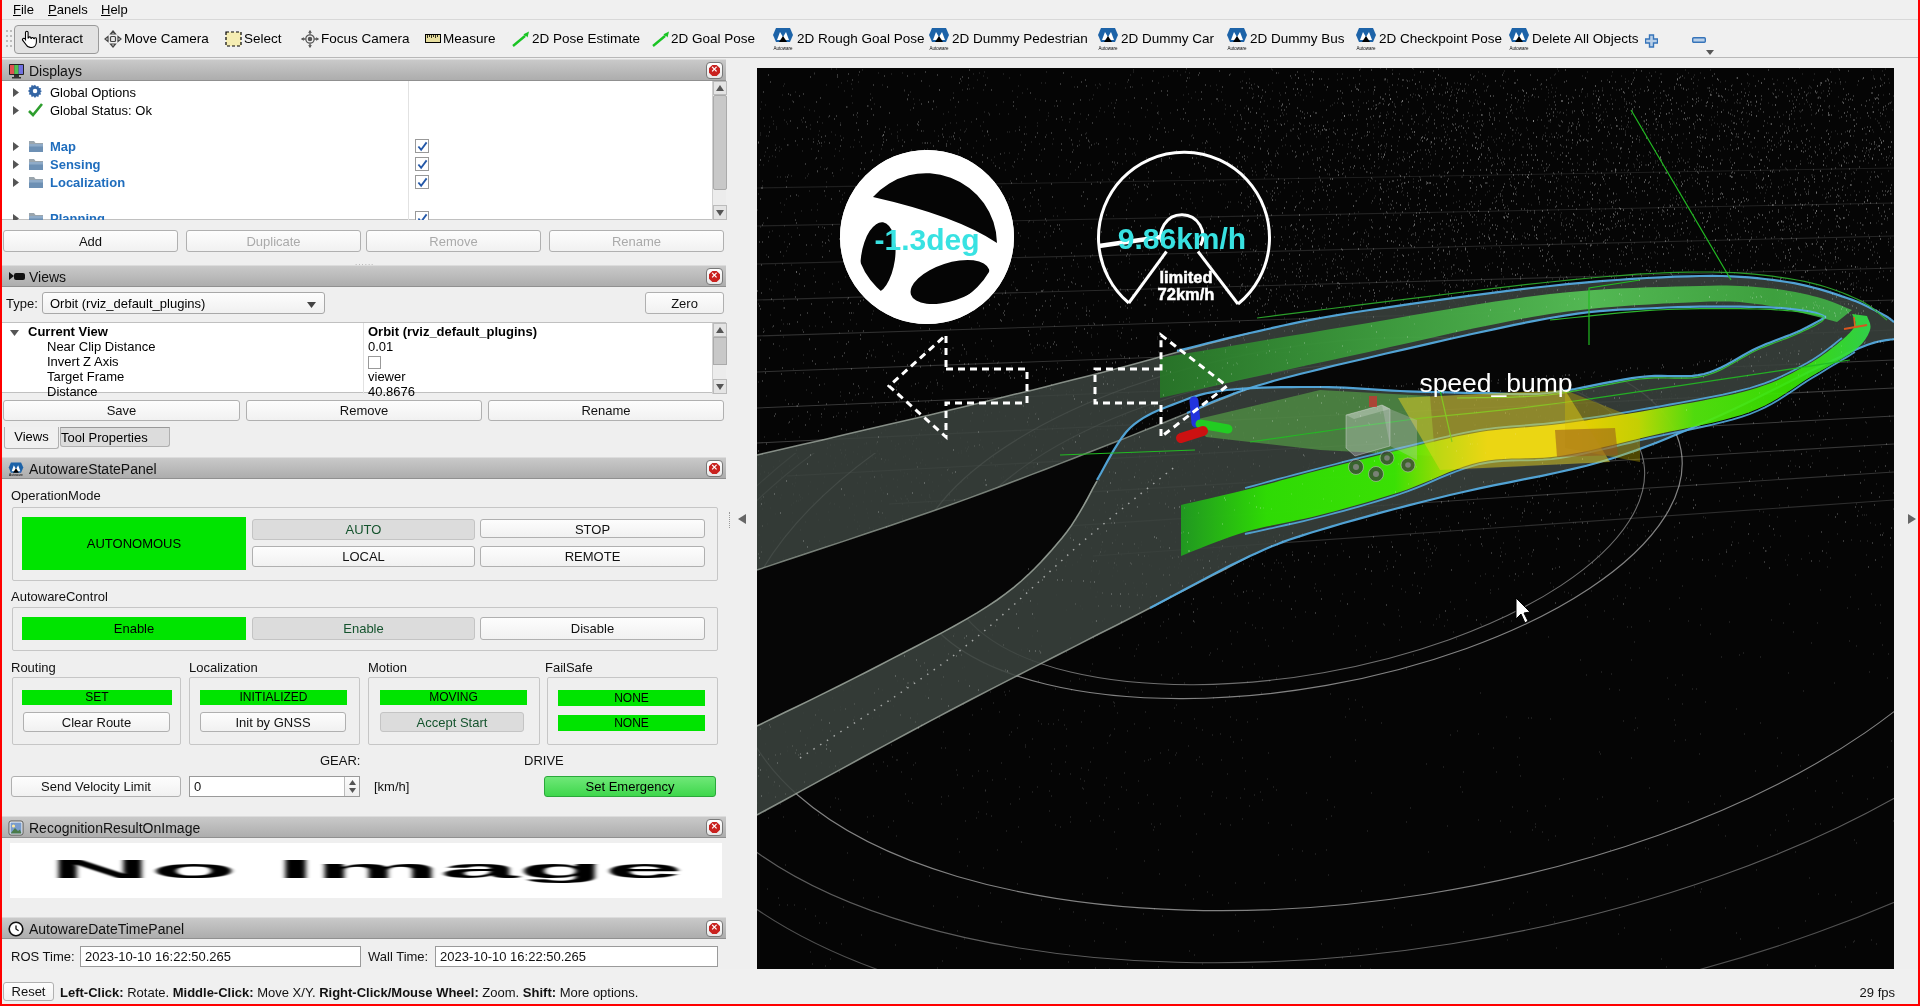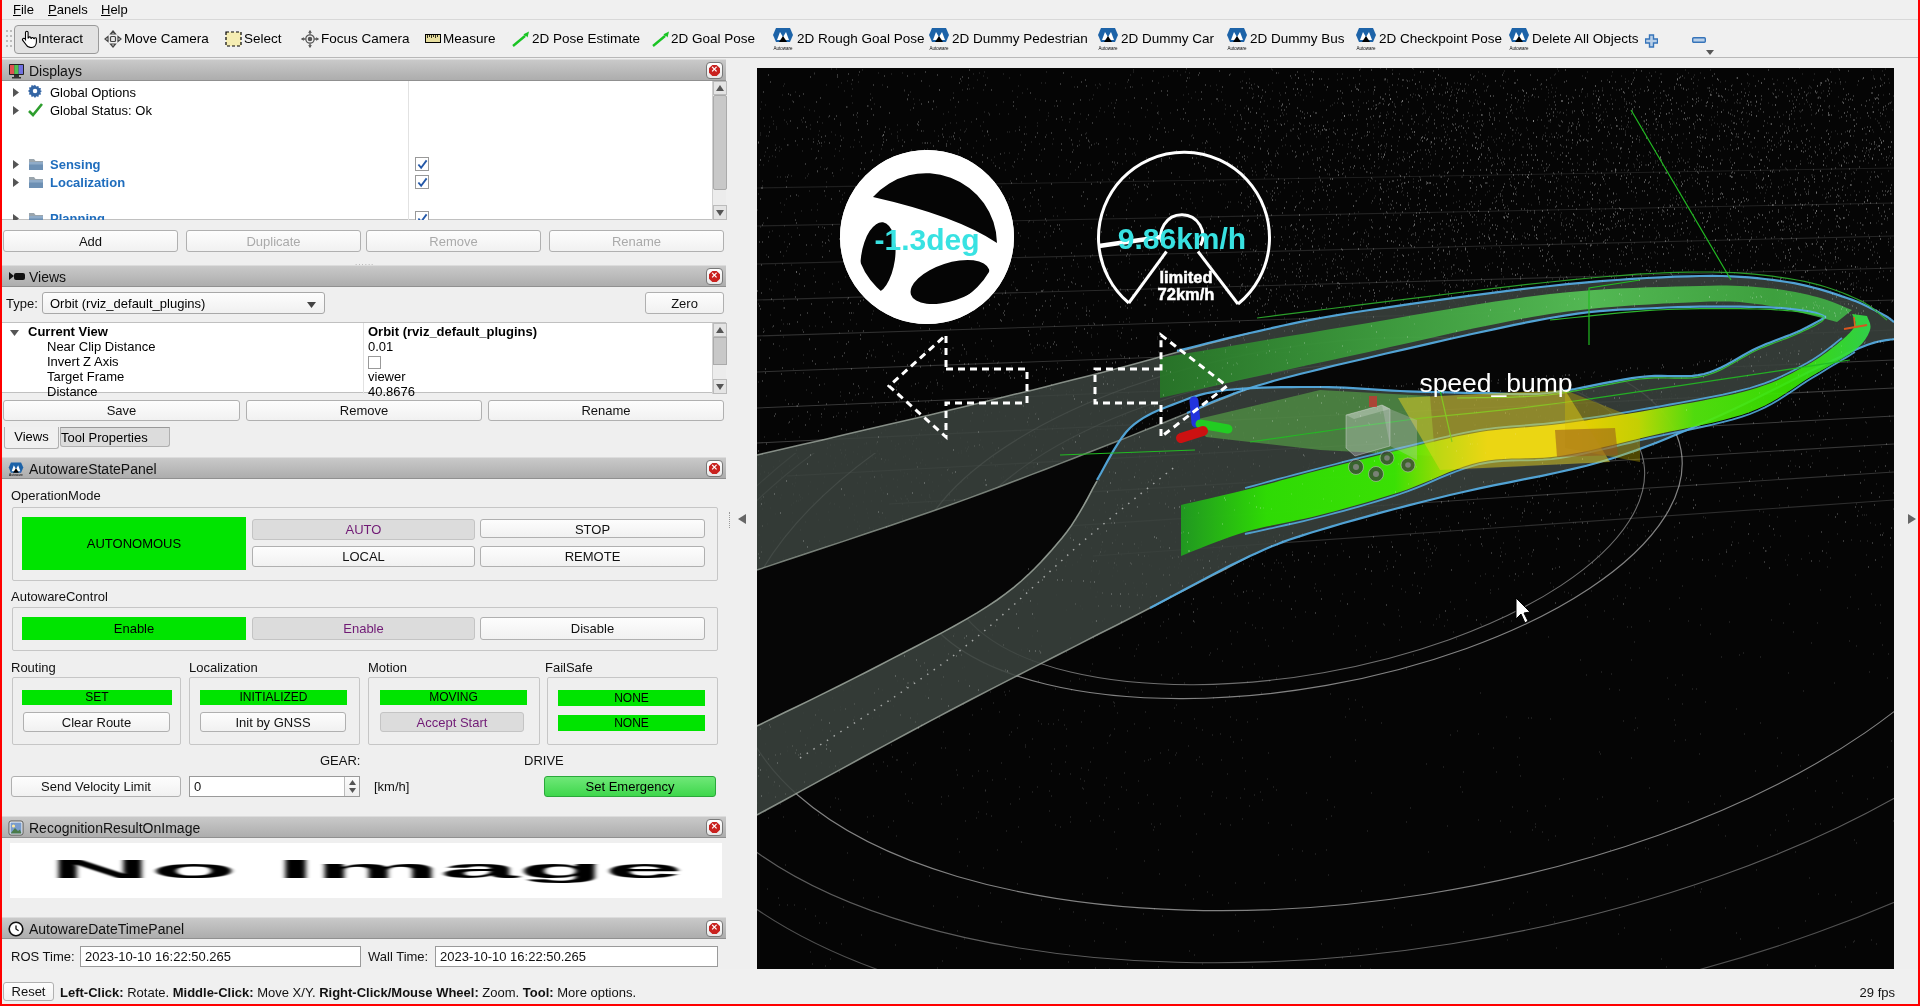--- a/index.html
+++ b/index.html
@@ -3,21 +3,21 @@
 *{margin:0;padding:0;box-sizing:border-box}
 body{font-family:"Liberation Sans",sans-serif;background:#efefef;width:1920px;height:1006px;overflow:hidden;position:relative}
 .abs{position:absolute}
 .titlebar{position:absolute;left:2px;width:724px;height:22px;background:linear-gradient(#c9c9c9,#adadad);border-top:1px solid #dcdcdc;border-bottom:1px solid #909090;color:#111;font-size:14px}
 .titlebar .t{position:absolute;left:27px;top:3px}
 .closebtn{position:absolute;right:3px;top:2px;width:17px;height:17px;background:linear-gradient(#fff,#e6e6e6);border:1px solid #777;border-radius:4px}
 .closebtn:after{content:"";position:absolute;left:2px;top:2px;width:11px;height:11px;background:#c9211e;border-radius:3px;clip-path:polygon(30% 0,70% 0,100% 30%,100% 70%,70% 100%,30% 100%,0 70%,0 30%)}
 .closebtn:before{content:"\2715";position:absolute;z-index:2;left:4.1px;top:2.2px;font-size:8px;color:#fff;font-weight:bold}
 .btn{position:absolute;background:linear-gradient(#fdfdfd,#f1f1f1);border:1px solid #b0b0b0;border-radius:3px;font-size:13px;color:#111;text-align:center}
 .btn.dis{color:#aaa}
-.btn.flatdis{background:#dcdcdc;border:1px solid #c4c4c4;color:#701a75}
+.btn.flatdis{background:#dcdcdc;border:1px solid #c4c4c4;color:#14532d}
 .greenbtn{position:absolute;background:#00e400;border:none;font-size:13px;color:#000;text-align:center}
 .glabel{position:absolute;background:#00e400;font-size:12px;color:#000;text-align:center}
 .gframe{position:absolute;border:1px solid #c6c6c6;border-radius:2px}
 .lbl{position:absolute;font-size:13px;color:#111}
 .input{position:absolute;background:#fff;border:1px solid #9a9a9a;font-size:13px;color:#111;padding-left:4px}
 </style></head>
 <body>
 
 <div class="abs" style="left:0;top:0;width:1920px;height:20px;background:#f0f0f0;border-bottom:1px solid #d8d8d8">
   <span class="abs" style="left:13px;top:2px;font-size:13px"><u>F</u>ile</span>
@@ -158,20 +158,35 @@
   </div>
   <div class="abs" style="left:0;top:2px;width:700px;height:18px">
     <svg class="abs" style="left:11px;top:5px" width="6" height="9">
         <path d="M0 0 L6 4.5 L0 9Z" fill="#555"></path>
       </svg>
     <svg class="abs" style="left:26px;top:1px" width="15" height="15" viewBox="0 0 16 16">
         <path d="M8 1l1.5 2 2.4-.8.6 2.4 2.5.4-.8 2.3L16 8l-1.8 1.7.8 2.3-2.5.4-.6 2.4-2.4-.8L8 16l-1.5-2-2.4.8-.6-2.4-2.5-.4.8-2.3L0 8l1.8-1.7-.8-2.3 2.5-.4.6-2.4 2.4.8Z" fill="#3465a4" transform="scale(0.93)"></path>
         <circle cx="7.5" cy="7.5" r="2.4" fill="#fff"></circle>
       </svg>
     <span class="abs" style="left:48px;top:2px;font-size:13px">Global Options</span>
+  </div>
+  <div class="abs" style="left:0;top:56px;width:700px;height:18px">
+    <svg class="abs" style="left:11px;top:5px" width="6" height="9">
+        <path d="M0 0 L6 4.5 L0 9Z" fill="#555"></path>
+      </svg>
+    <svg class="abs" style="left:26px;top:2px" width="16" height="14" viewBox="0 0 16 14">
+        <path d="M1 2 h5l1.5 2H15v9H1Z" fill="#9aa5ad"></path>
+        <rect x="1" y="5" width="14" height="8" fill="#6d90b4"></rect>
+        <rect x="1" y="5" width="14" height="2.5" fill="#8fabc8"></rect>
+      </svg>
+    <span class="abs" style="left:48px;top:2px;font-size:13px;font-weight:bold;color:#1f6dbd">Map</span>
+    <div class="abs" style="left:413px;top:2px;width:14px;height:14px;background:#fff;border:1px solid #999"></div>
+    <svg class="abs" style="left:415px;top:4px" width="11" height="11" viewBox="0 0 12 12">
+        <path d="M1.5 6 L4.5 9.5 L10.5 1.5" stroke="#2458a8" stroke-width="2" fill="none"></path>
+      </svg>
   </div>
   <div class="abs" style="left:0;top:74px;width:700px;height:18px">
     <svg class="abs" style="left:11px;top:5px" width="6" height="9">
         <path d="M0 0 L6 4.5 L0 9Z" fill="#555"></path>
       </svg>
     <svg class="abs" style="left:26px;top:2px" width="16" height="14" viewBox="0 0 16 14">
         <path d="M1 2 h5l1.5 2H15v9H1Z" fill="#9aa5ad"></path>
         <rect x="1" y="5" width="14" height="8" fill="#6d90b4"></rect>
         <rect x="1" y="5" width="14" height="2.5" fill="#8fabc8"></rect>
       </svg>
@@ -356,21 +371,21 @@
   <span class="t">AutowareDateTimePanel</span>
   <div class="closebtn"></div>
 </div>
 <span class="lbl" style="left:11px;top:949px">ROS Time:</span>
 <div class="input" style="left:80px;top:946px;width:281px;height:21px;line-height:19px">2023-10-10 16:22:50.265</div>
 <span class="lbl" style="left:368px;top:949px">Wall Time:</span>
 <div class="input" style="left:435px;top:946px;width:283px;height:21px;line-height:19px">2023-10-10 16:22:50.265</div>
 
 <div class="abs" style="left:0;top:969px;width:1920px;height:35px;background:#f0f0f0">
   <div class="btn" style="left:3px;top:13px;width:51px;height:19px;line-height:18px">Reset</div>
-  <div class="abs" style="left:60px;top:16px;font-size:13px;color:#111"><b>Left-Click:</b> Rotate. <b>Middle-Click:</b> Move X/Y. <b>Right-Click/Mouse Wheel:</b> Zoom. <b>Tool:</b> More options.</div>
+  <div class="abs" style="left:60px;top:16px;font-size:13px;color:#111"><b>Left-Click:</b> Rotate. <b>Middle-Click:</b> Move X/Y. <b>Right-Click/Mouse Wheel:</b> Zoom. <b>Shift:</b> More options.</div>
   <div class="abs" style="right:25px;top:16px;font-size:13px;color:#111">29 fps</div>
 </div>
 
 <svg class="abs" style="left:738px;top:514px" width="8" height="10">
     <path d="M8 0 L0 5 L8 10Z" fill="#666"></path>
   </svg>
 <svg class="abs" style="left:1908px;top:514px" width="8" height="10">
     <path d="M0 0 L8 5 L0 10Z" fill="#666"></path>
   </svg>
 <div class="abs" style="left:729px;top:512px;width:1px;height:16px;border-left:1px dotted #999"></div>

